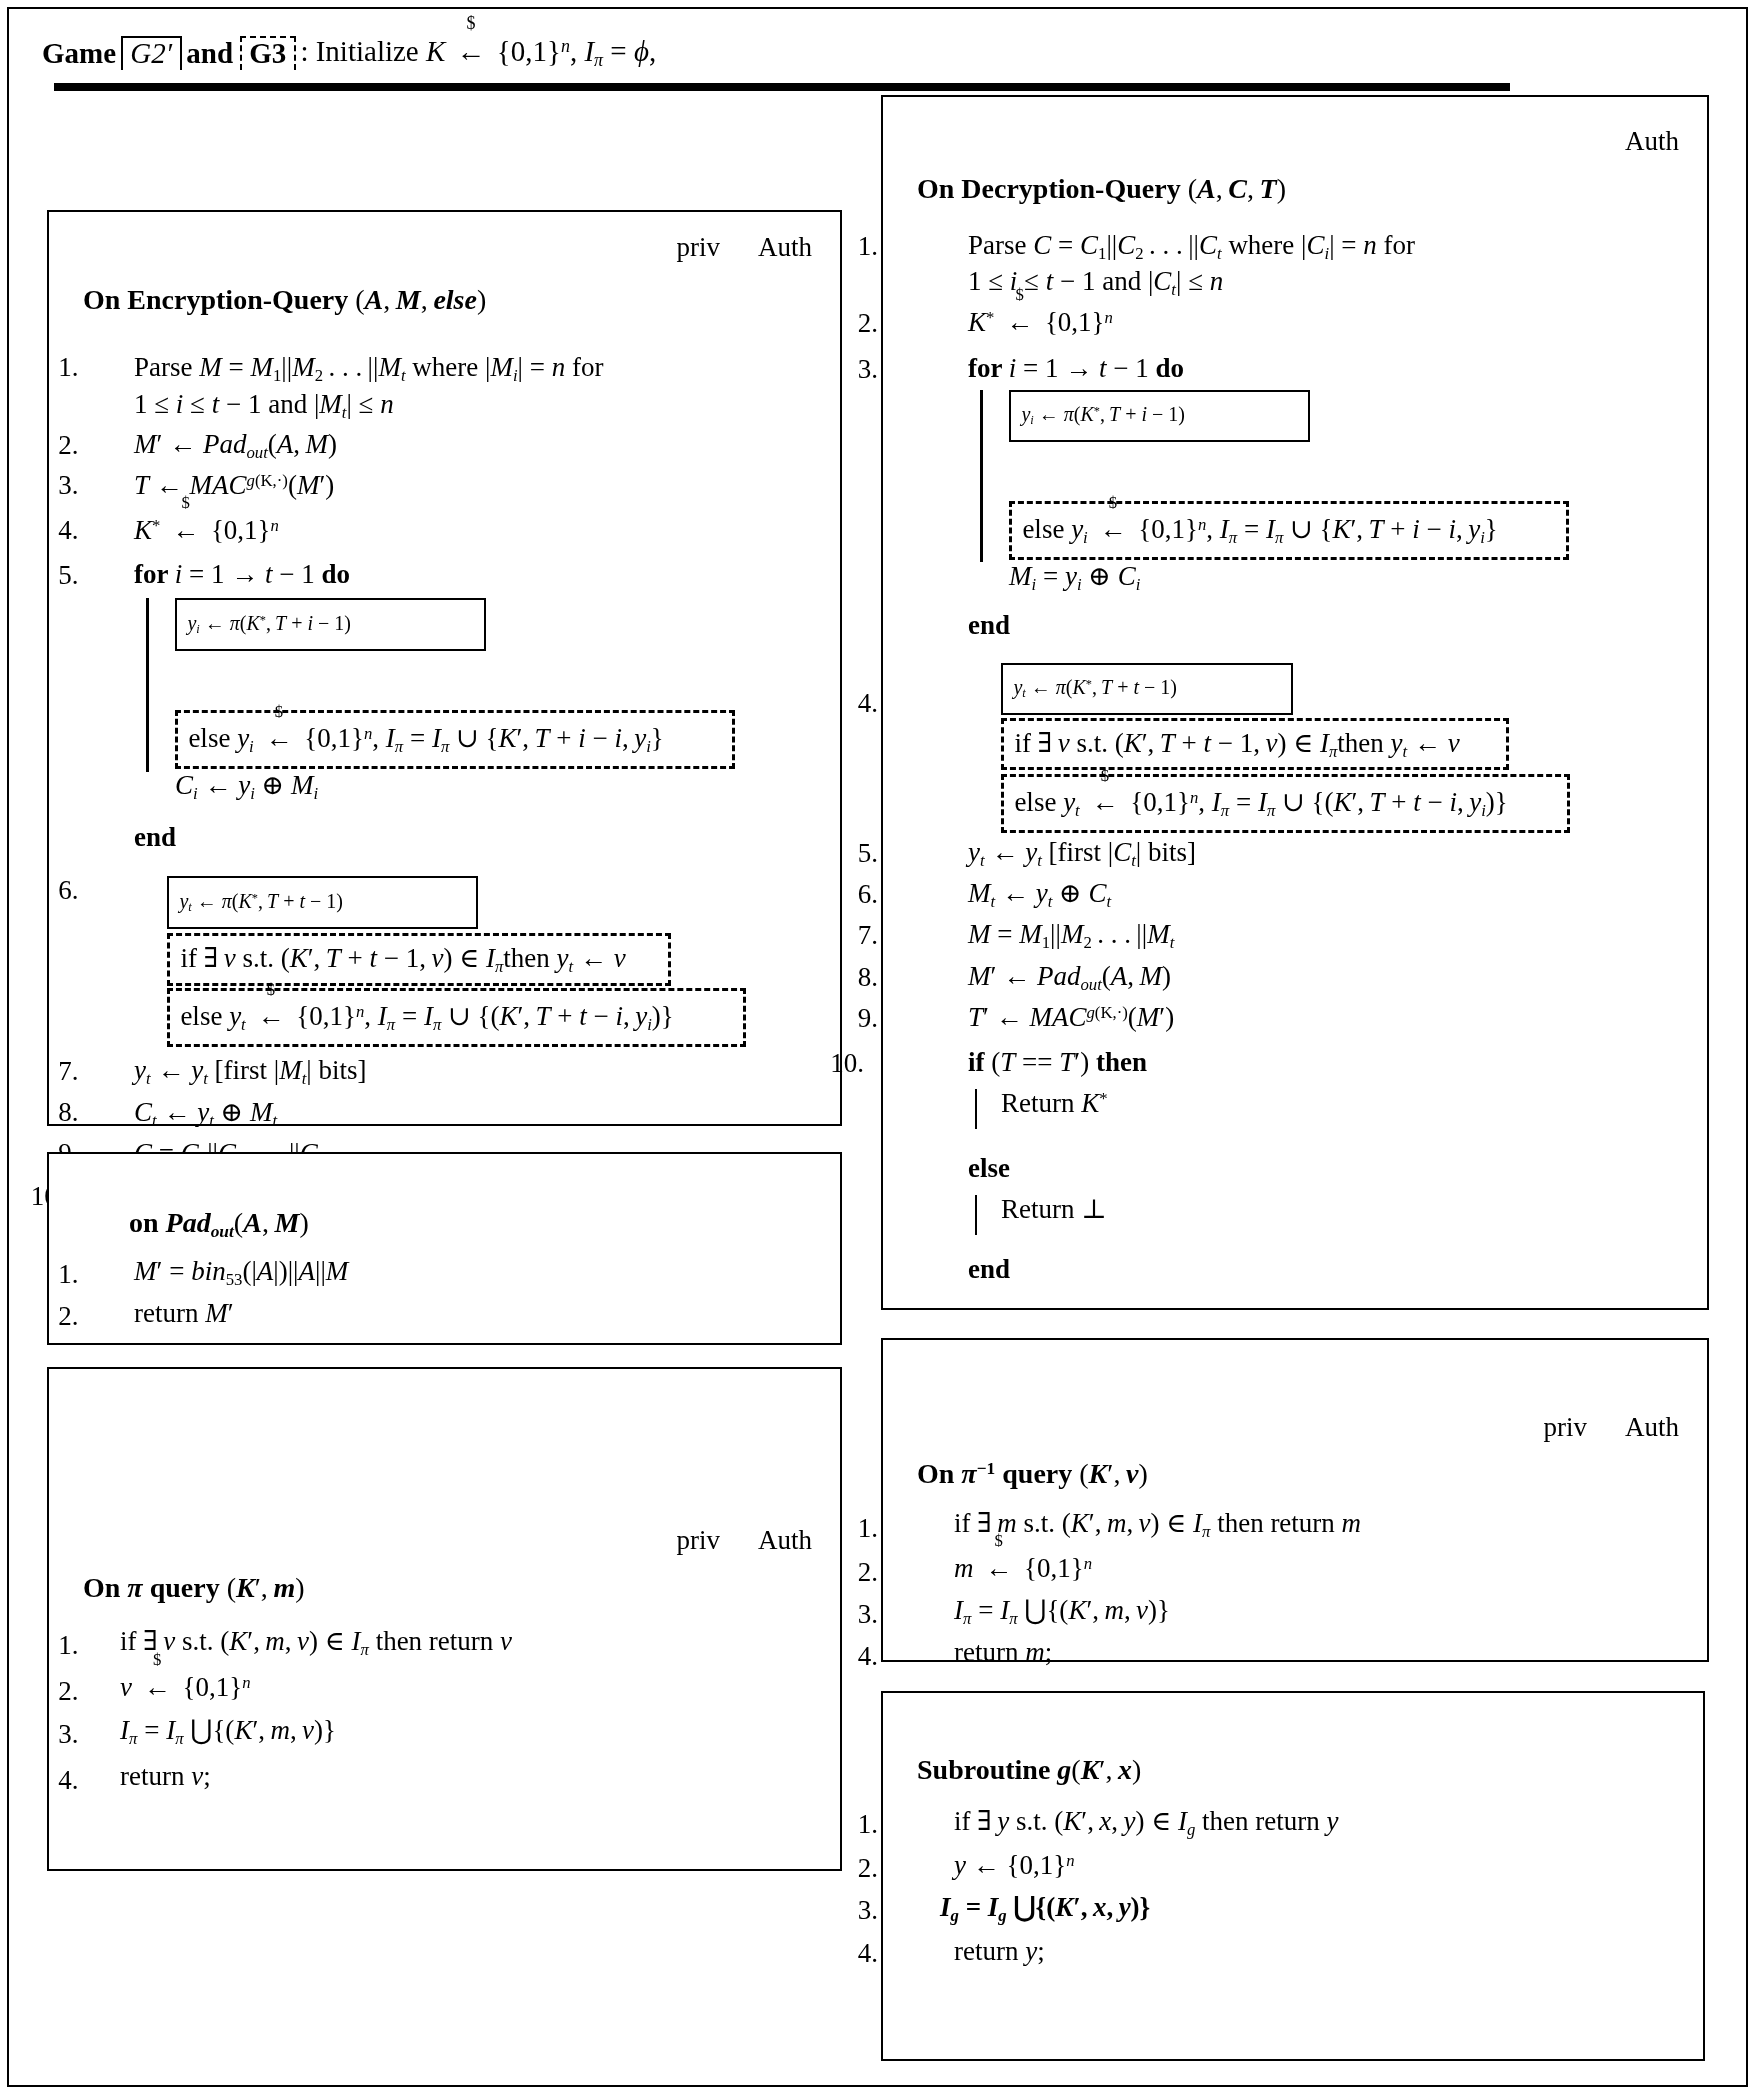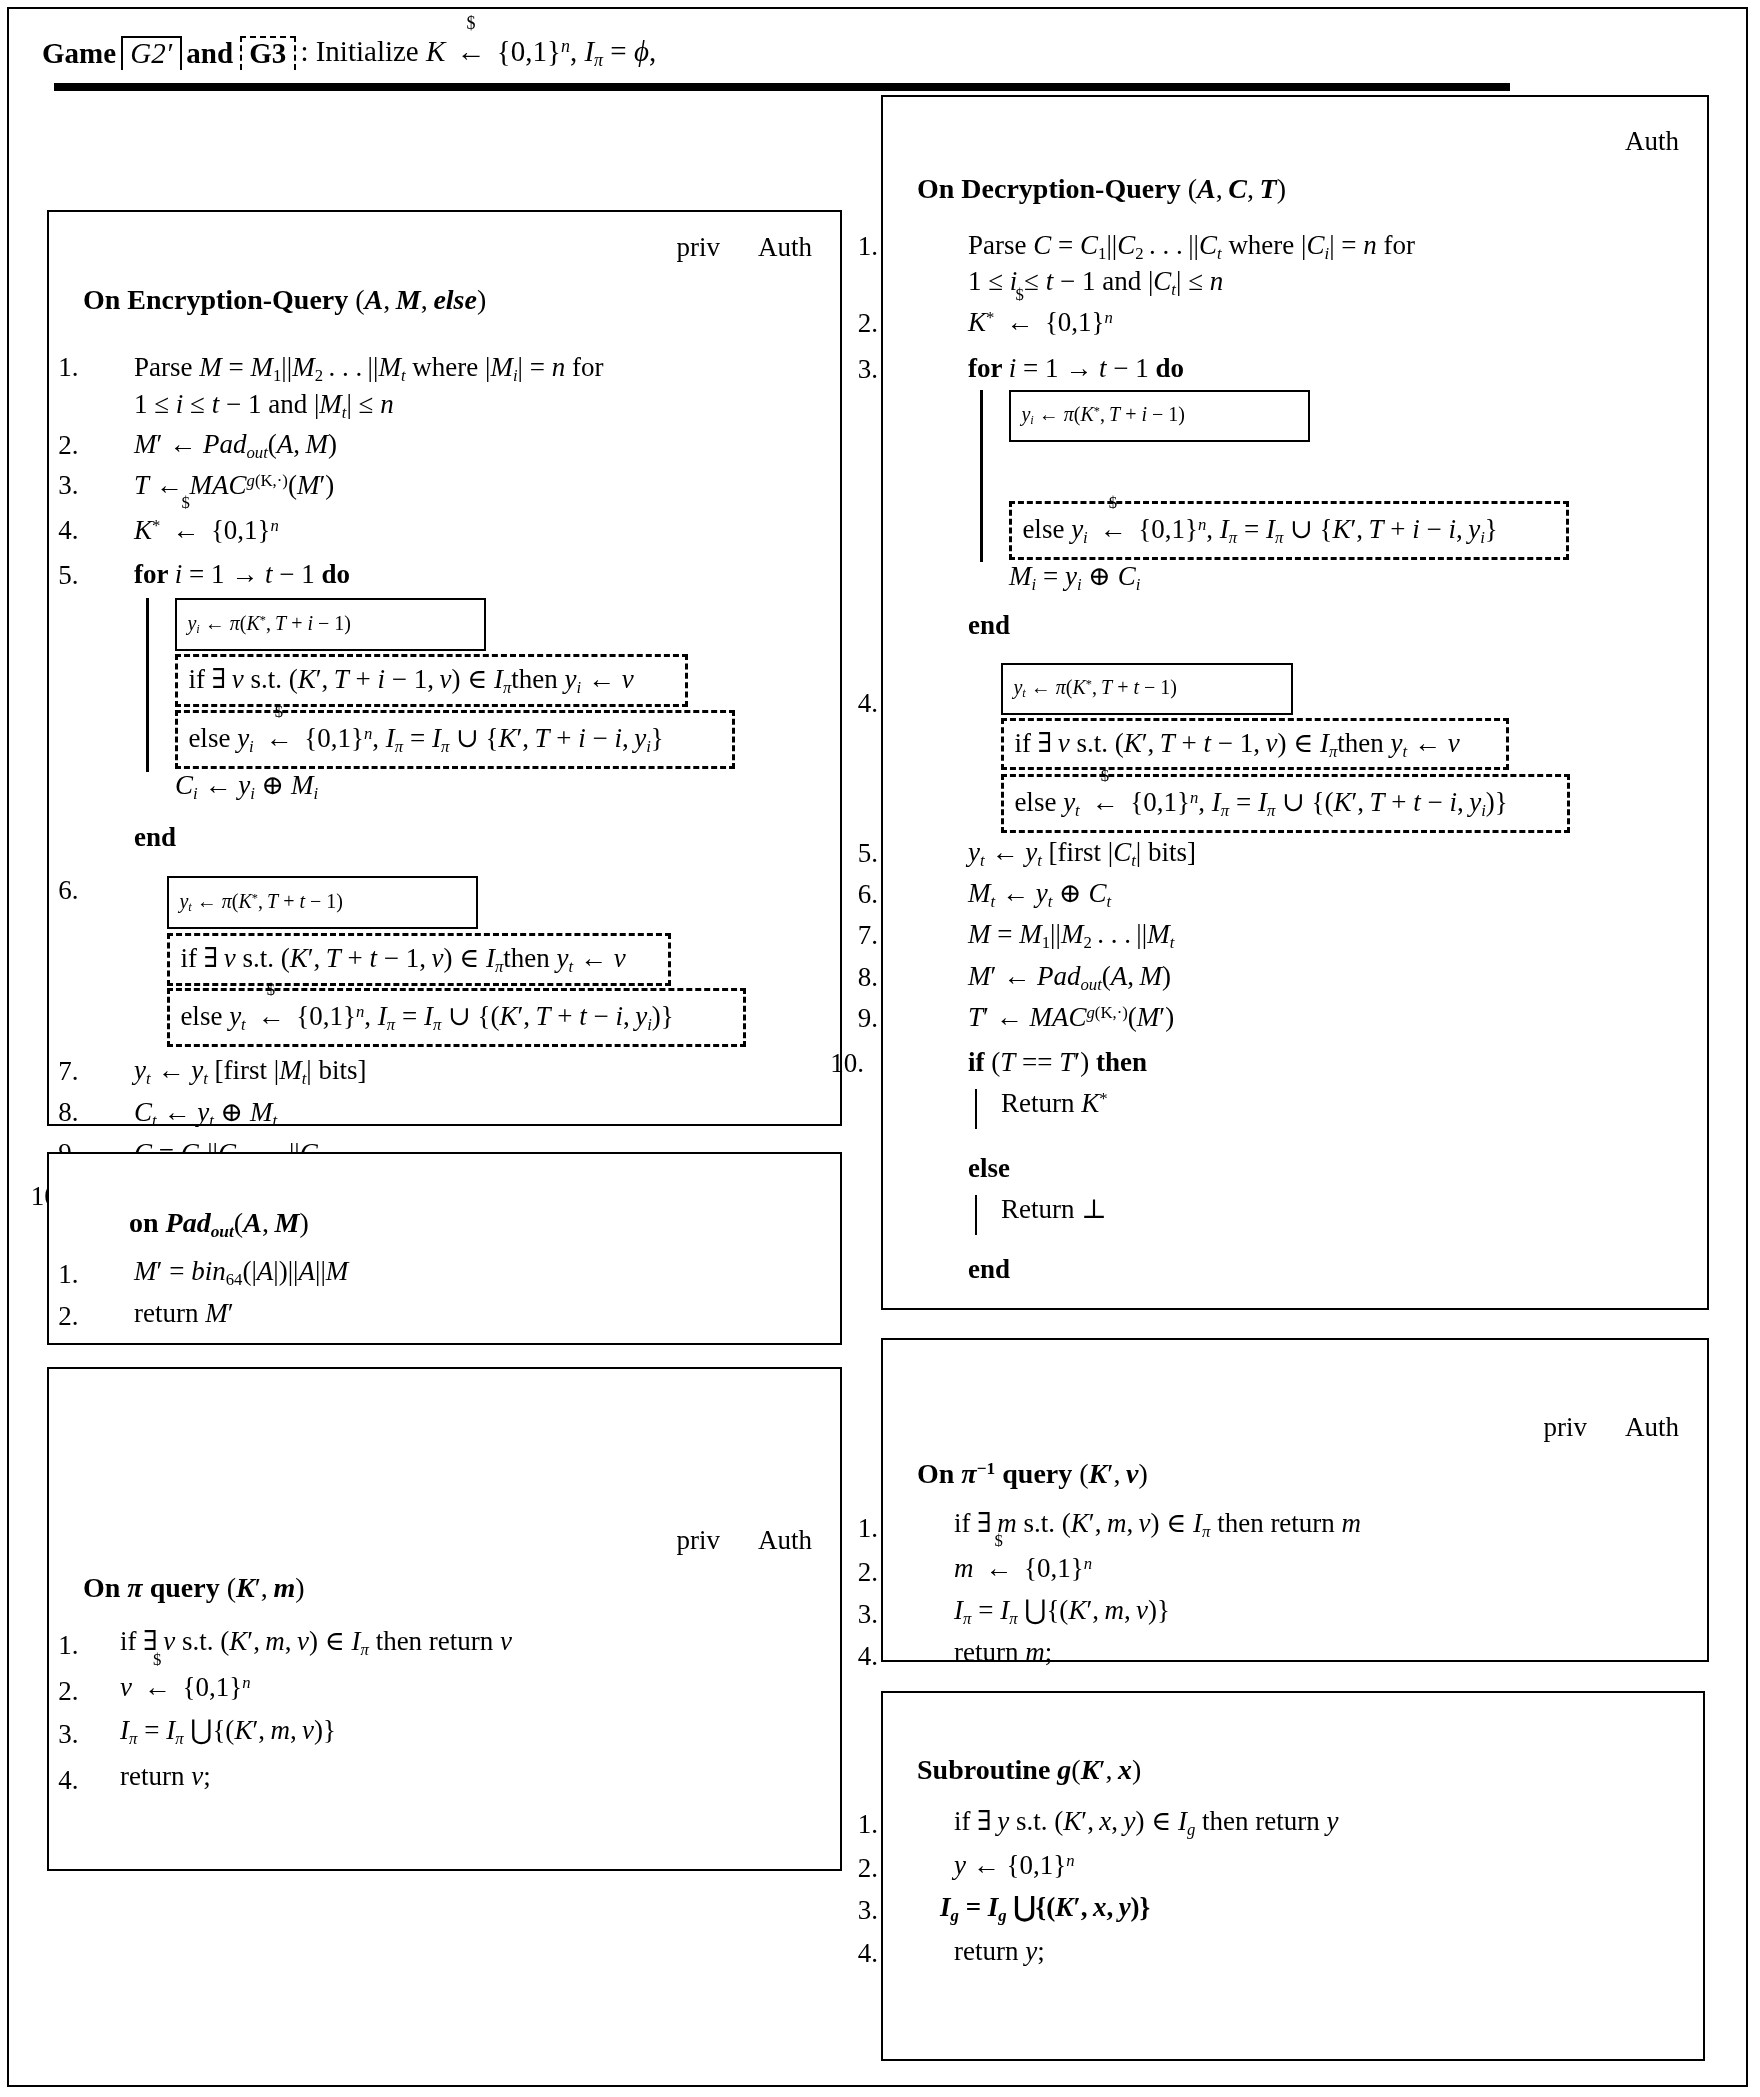--- a/index.html
+++ b/index.html
@@ -125,23 +125,20 @@
   <div class="ln" style="left:85px;top:219px;"><i class="mi">M</i>′ ← <i class="mi">Pad</i><sub class="mi">out</sub>(<i class="mi">A</i>, <i class="mi">M</i>)</div>
   <div class="ln" style="left:85px;top:260px;"><i class="mi">T</i> ← <i class="mi">MAC</i><sup><i class="mi">g</i>(K,·)</sup>(<i class="mi">M</i>′)</div>
   <div class="ln" style="left:85px;top:305px;"><i class="mi">K</i><sup>*</sup> <span class="sdollar"><i>$</i>←</span> {0,1}<sup class="mi">n</sup></div>
   <div class="ln kw" style="left:85px;top:349px;">for <i class="mi" style="font-weight:normal;">i</i> <span style="font-weight:normal;">= 1 → <i class="mi">t</i> − 1</span> do</div>
 
   <div class="loopbar" style="left:97px;top:386px;height:174px;"></div>
 
   <div class="fbox" style="left:126px;top:386px;width:311px;height:53px;">
     <span><i class="mi">y</i><sub class="mi">i</sub> ← <i class="mi">π</i>(<i class="mi">K</i><sup>*</sup>, <i class="mi">T</i> + <i class="mi">i</i> − 1)</span>
   </div>
-  <div class="fdash" style="left:126px;top:442px;width:513px;height:53px;">
-    <span>if ∃ <i class="mi">v</i> s.t. (<i class="mi">K</i>′, <i class="mi">T</i> + <i class="mi">i</i> − 1, <i class="mi">v</i>) ∈ <i class="mi">I</i><sub class="mi">π</sub>then <i class="mi">y</i><sub class="mi">i</sub> ← <i class="mi">v</i></span>
-  </div>
   <div class="fdash" style="left:126px;top:498px;width:560px;height:59px;">
     <span>else <i class="mi">y</i><sub class="mi">i</sub> <span class="sdollar"><i>$</i>←</span> {0,1}<sup class="mi">n</sup>, <i class="mi">I</i><sub class="mi">π</sub> = <i class="mi">I</i><sub class="mi">π</sub> ∪ {<i class="mi">K</i>′, <i class="mi">T</i> + <i class="mi">i</i> − <i class="mi">i</i>, <i class="mi">y</i><sub class="mi">i</sub>}</span>
   </div>
   <div class="ln" style="left:126px;top:560px;"><i class="mi">C</i><sub class="mi">i</sub> ← <i class="mi">y</i><sub class="mi">i</sub> ⊕ <i class="mi">M</i><sub class="mi">i</sub></div>
 
   <div class="ln kw" style="left:85px;top:612px;">end</div>
 
   <div class="fbox" style="left:118px;top:664px;width:311px;height:53px;">
     <span><i class="mi">y</i><sub class="mi">t</sub> ← <i class="mi">π</i>(<i class="mi">K</i><sup>*</sup>, <i class="mi">T</i> + <i class="mi">t</i> − 1)</span>
   </div>
@@ -166,21 +163,21 @@
 <div class="num" style="left:22.6px;top:875px;">6.</div>
 <div class="num" style="left:22.6px;top:1056px;">7.</div>
 <div class="num" style="left:22.6px;top:1097px;">8.</div>
 <div class="num" style="left:22.6px;top:1138px;">9.</div>
 <div class="num" style="left:8.5px;top:1181px;">10.</div>
 
 <div class="panel" id="panel-pad">
   <div class="proc-head" style="left:34px;top:53px;margin-left:46px;">
     on <span style="font-weight:normal;"><i class="mi">Pad</i><sub class="mi">out</sub>(<i class="mi">A</i>, <i class="mi">M</i>)</span>
   </div>
-  <div class="ln" style="left:85px;top:104px;"><i class="mi">M</i>′ = <i class="mi">bin</i><sub>64</sub>(|<i class="mi">A</i>|)||<i class="mi">A</i>||<i class="mi">M</i></div>
+  <div class="ln" style="left:85px;top:104px;"><i class="mi">M</i>′ = <i class="mi">bin</i><sub>53</sub>(|<i class="mi">A</i>|)||<i class="mi">A</i>||<i class="mi">M</i></div>
   <div class="ln" style="left:85px;top:146px;">return <i class="mi">M</i>′</div>
 </div>
 <div class="num" style="left:22.6px;top:1259px;">1.</div>
 <div class="num" style="left:22.6px;top:1301px;">2.</div>
 
 <div class="panel" id="panel-pi">
   <div class="corner-tags" style="top:156px;">
     <span>priv</span><span>Auth</span>
   </div>
   <div class="proc-head" style="left:34px;top:203px;">

